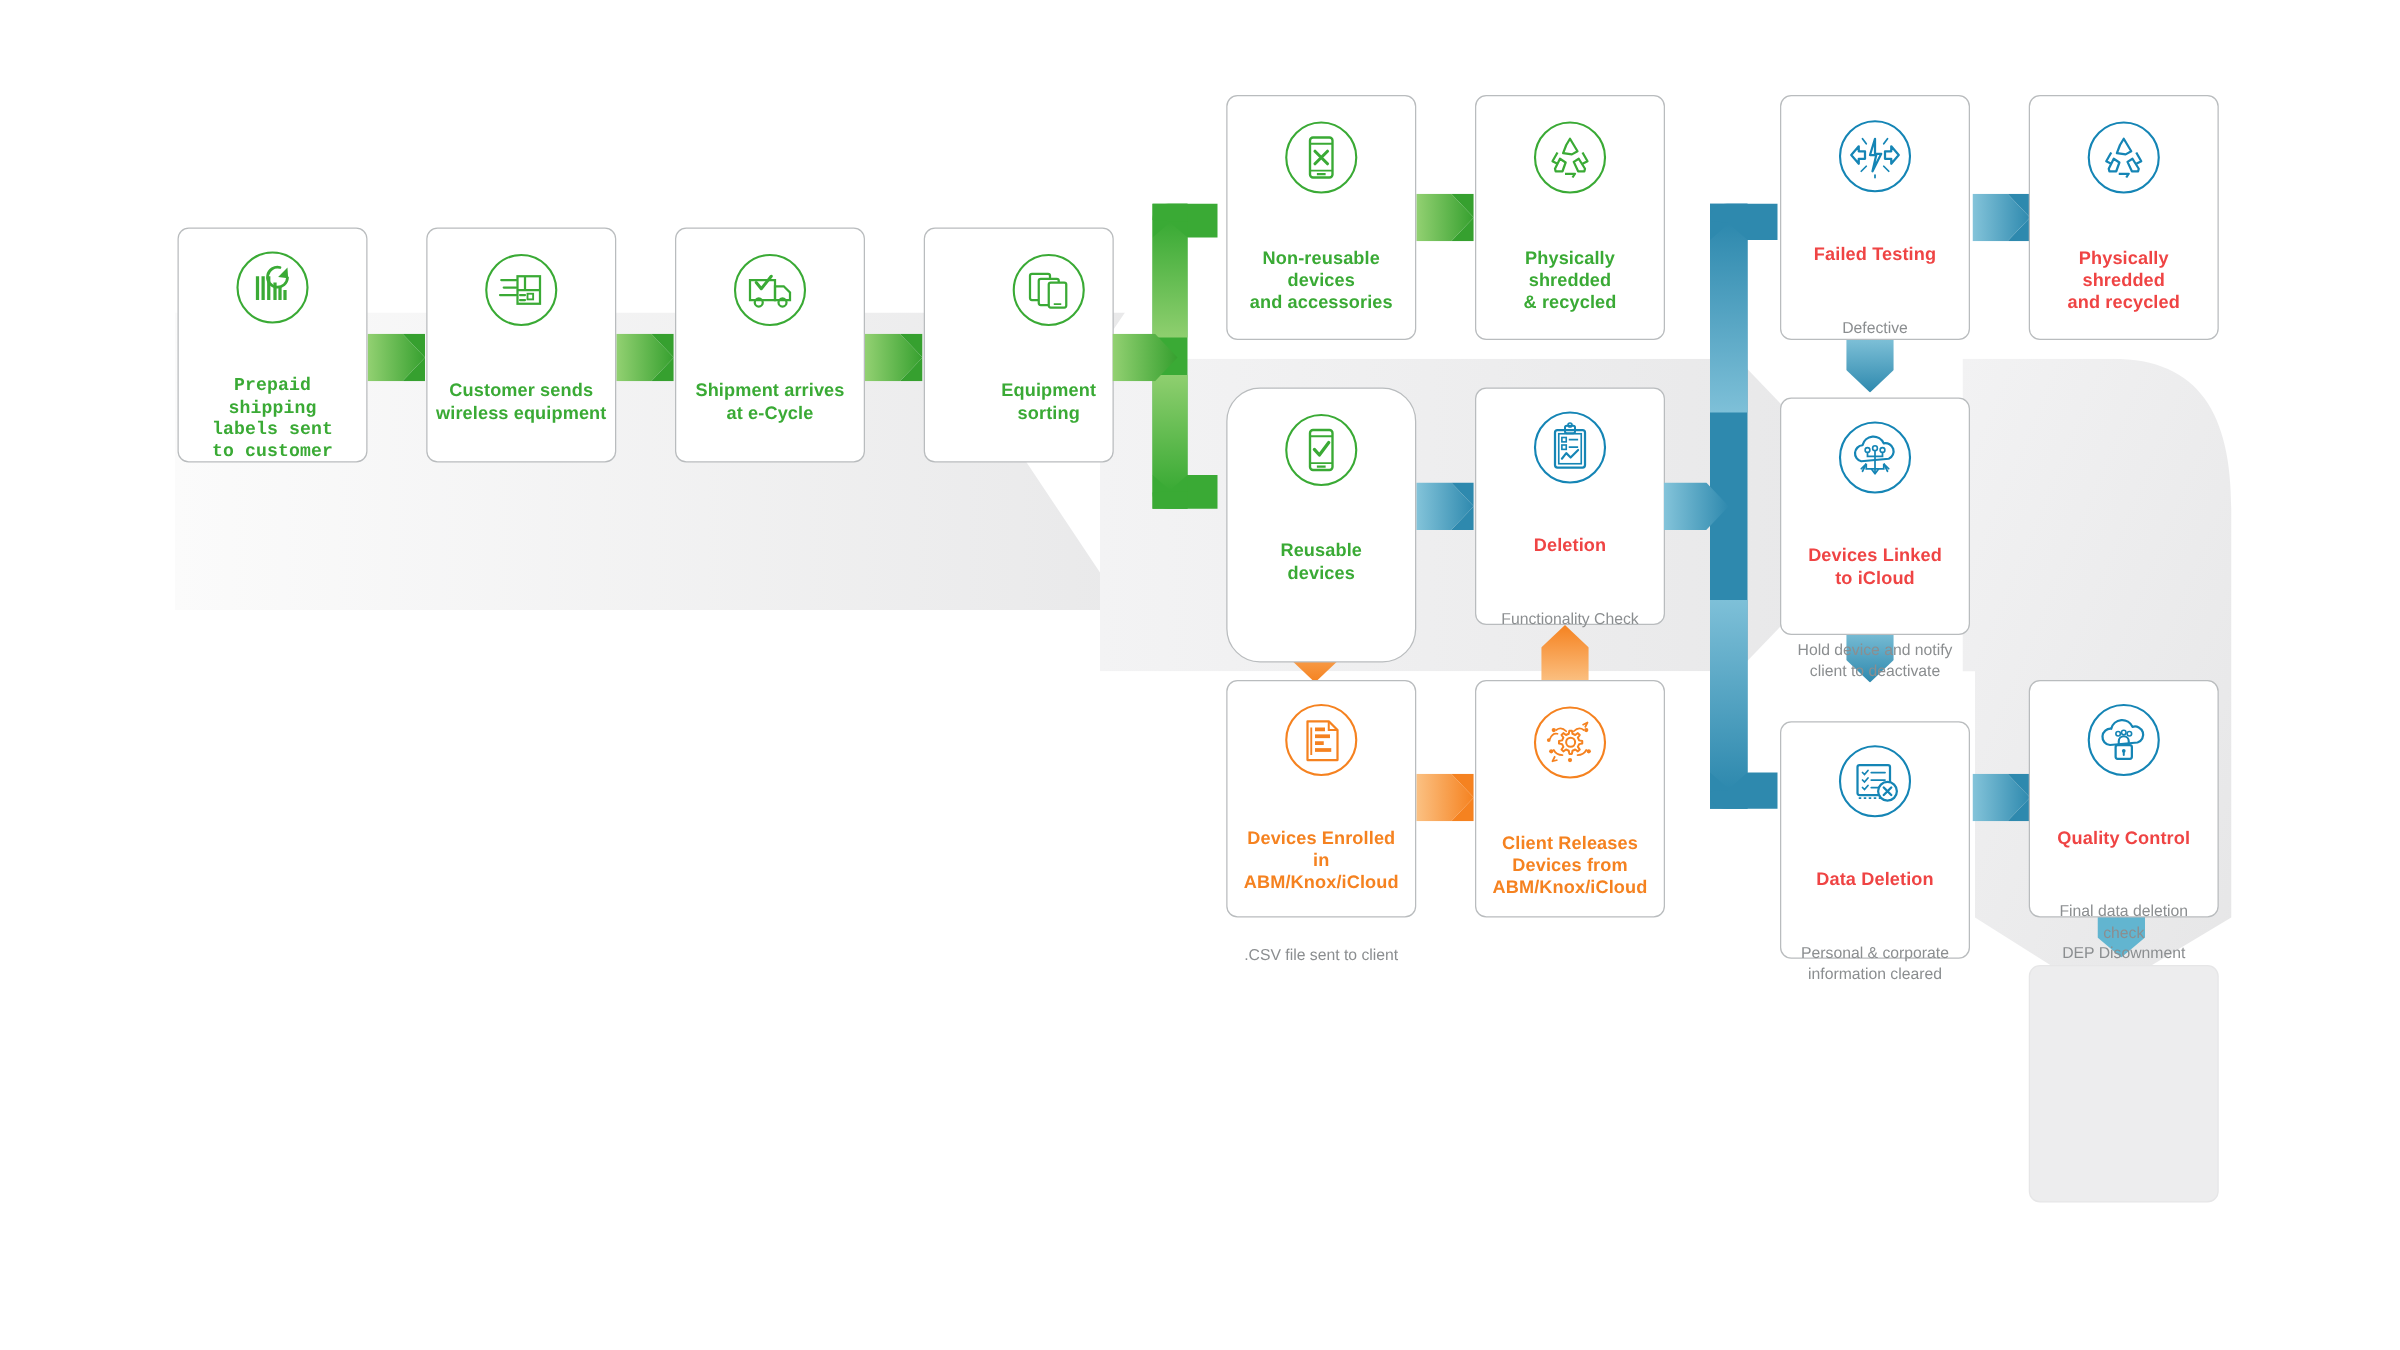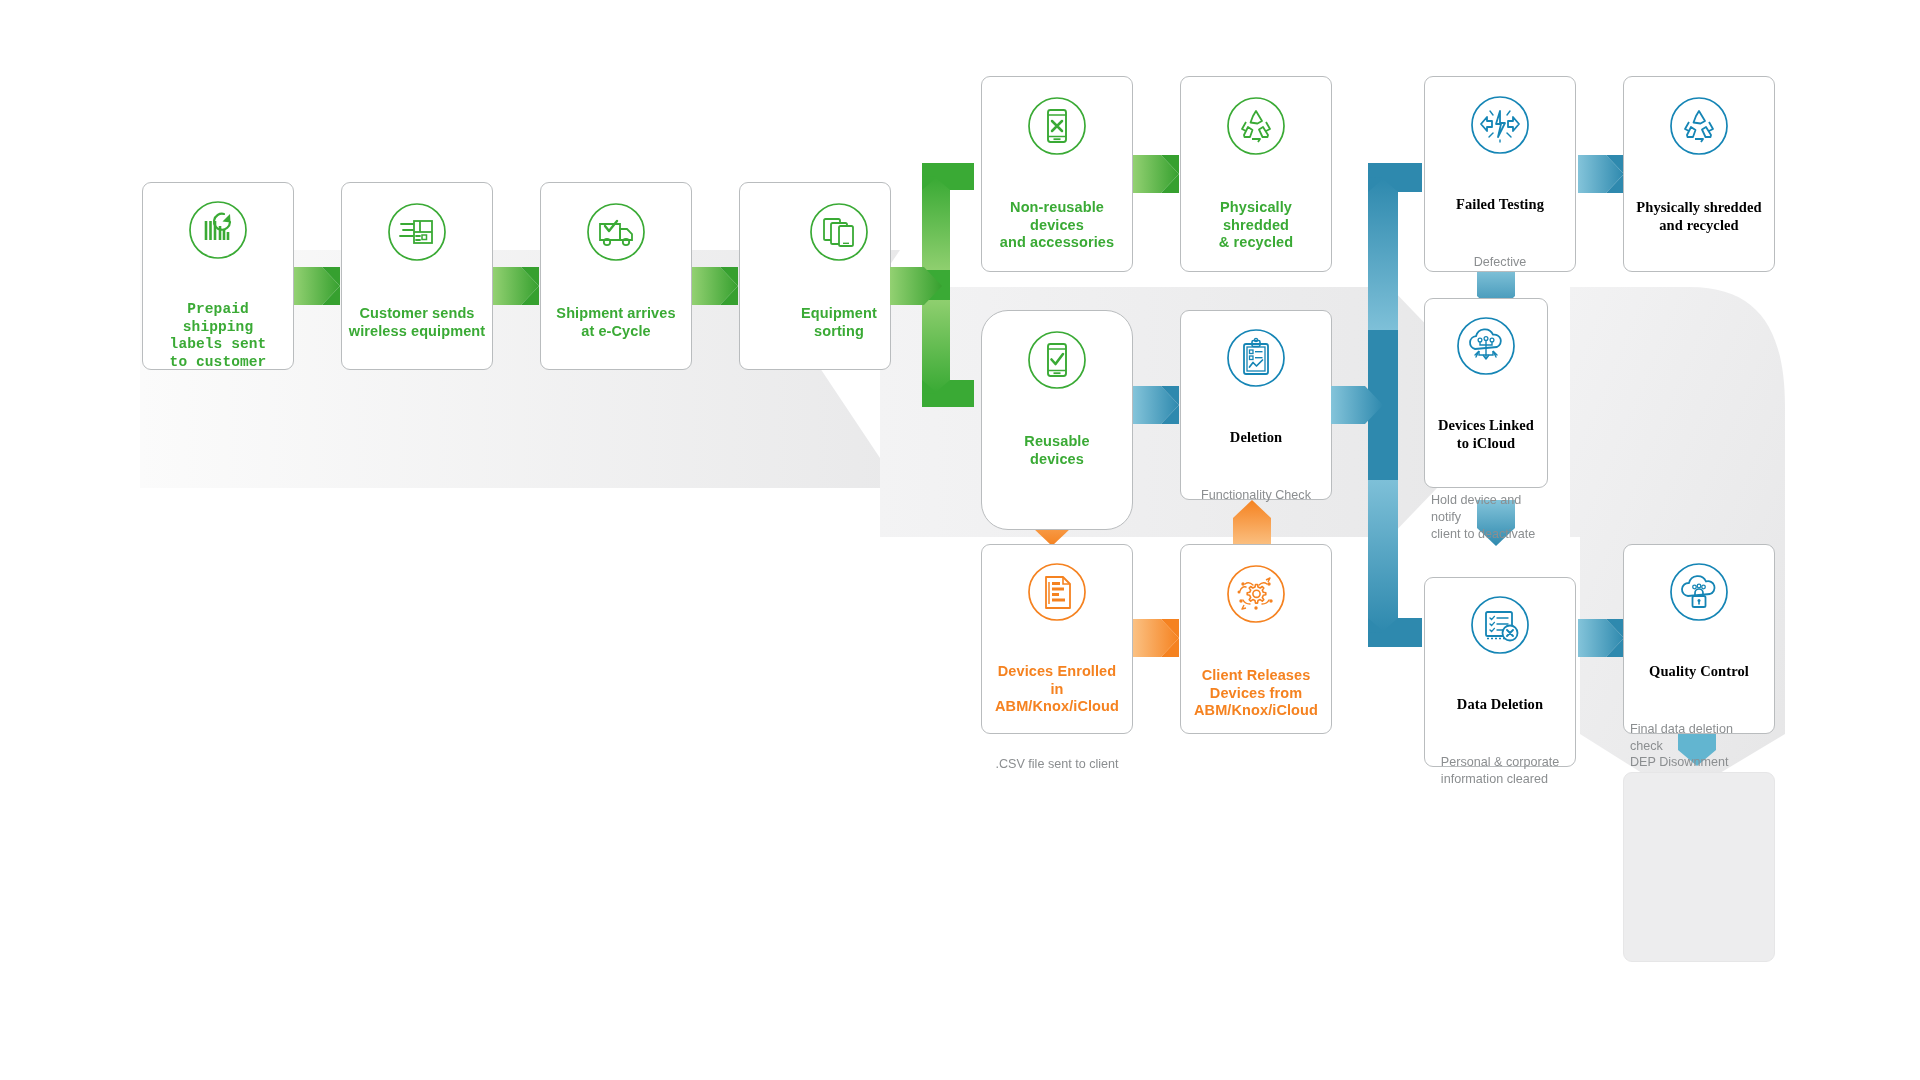--- a/index.html
+++ b/index.html
@@ -30,25 +30,26 @@
     line-height:1.22;
     text-align:center;
     letter-spacing:.1px;
     padding:0 6px;
   }
   .sub{
     margin-top:8px;
     font-size:12.6px;
     line-height:1.34;
     color:#8b8e90;
+    text-align:center;
     padding:0 6px;
     font-weight:normal;
   }
   .t-green{color:#3aaa35;}
-  .t-blue{color:#000000;font-family:Liberation Serif, serif;}
+  .t-blue{color:#ef4444;}
   .t-orange{color:#f58220;}
 
   
   .conn{position:absolute;z-index:4;}
   .conn.above{z-index:8;}
 </style>
 </head>
 <body>
 
 <div id="stage">
@@ -437,21 +438,21 @@
         <line x1="29" y1="23.7" x2="36.5" y2="23.7" stroke="#1585b5" stroke-width="1.4"></line>
         <rect x="23.5" y="28" width="3.5" height="3.5" fill="none" stroke="#1585b5" stroke-width="1.3"></rect>
         <line x1="29" y1="29.7" x2="36.5" y2="29.7" stroke="#1585b5" stroke-width="1.4"></line>
         <path d="M23.5 39 L27 34.5 L30.5 38 L36.5 32" fill="none" stroke="#1585b5" stroke-width="1.7" stroke-linecap="round" stroke-linejoin="round"></path>
       </svg>
     </div>
     <div class="title t-blue">Deletion</div>
     <div class="sub">Functionality Check</div>
   </div>
 
-  <div class="card" style="left:1424px;top:298px;width:124px;height:190px;">
+  <div class="card" style="left:1424px;top:318px;width:152px;height:190px;">
     <div class="icowrap">
       <svg width="60" height="60" viewBox="0 0 60 60">
         <circle cx="30" cy="30" r="28" fill="none" stroke="#1585b5" stroke-width="1.7"></circle>
         <path d="M19 33 a6.5 6.5 0 0 1 1 -12.8 a9 9 0 0 1 17 -1.5 a6.5 6.5 0 0 1 4 12.3 Z" fill="none" stroke="#1585b5" stroke-width="1.8" stroke-linejoin="round"></path>
         <circle cx="24" cy="24" r="1.9" fill="none" stroke="#1585b5" stroke-width="1.3"></circle>
         <circle cx="30" cy="22.5" r="1.9" fill="none" stroke="#1585b5" stroke-width="1.3"></circle>
         <circle cx="36" cy="24" r="1.9" fill="none" stroke="#1585b5" stroke-width="1.3"></circle>
         <g stroke="#1585b5" stroke-width="1.4" fill="none">
           <path d="M24 26 L24 29 L36 29 L36 26"></path>
           <path d="M30 24.5 L30 42"></path>

